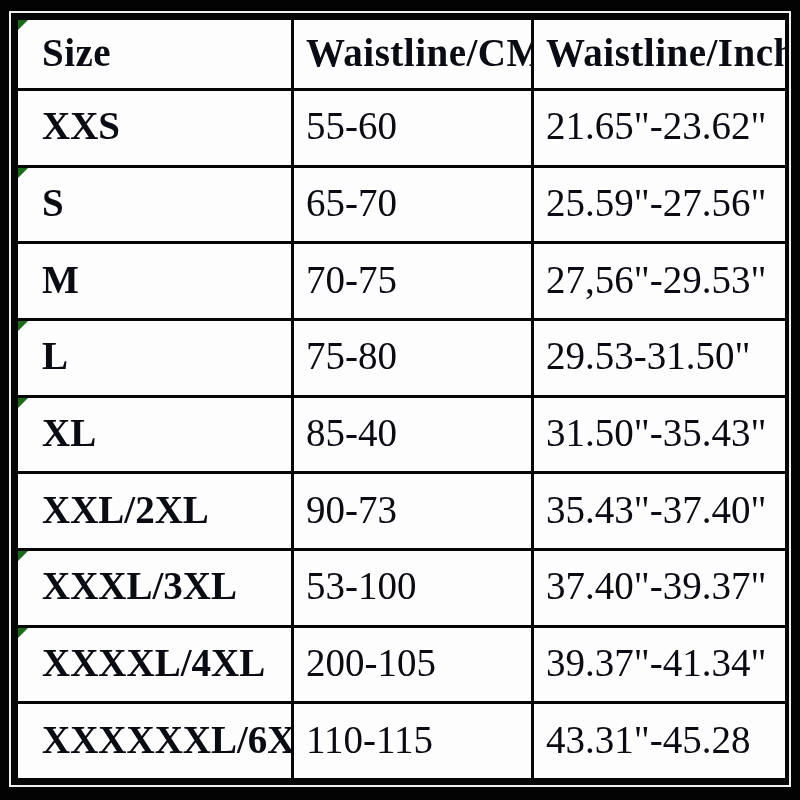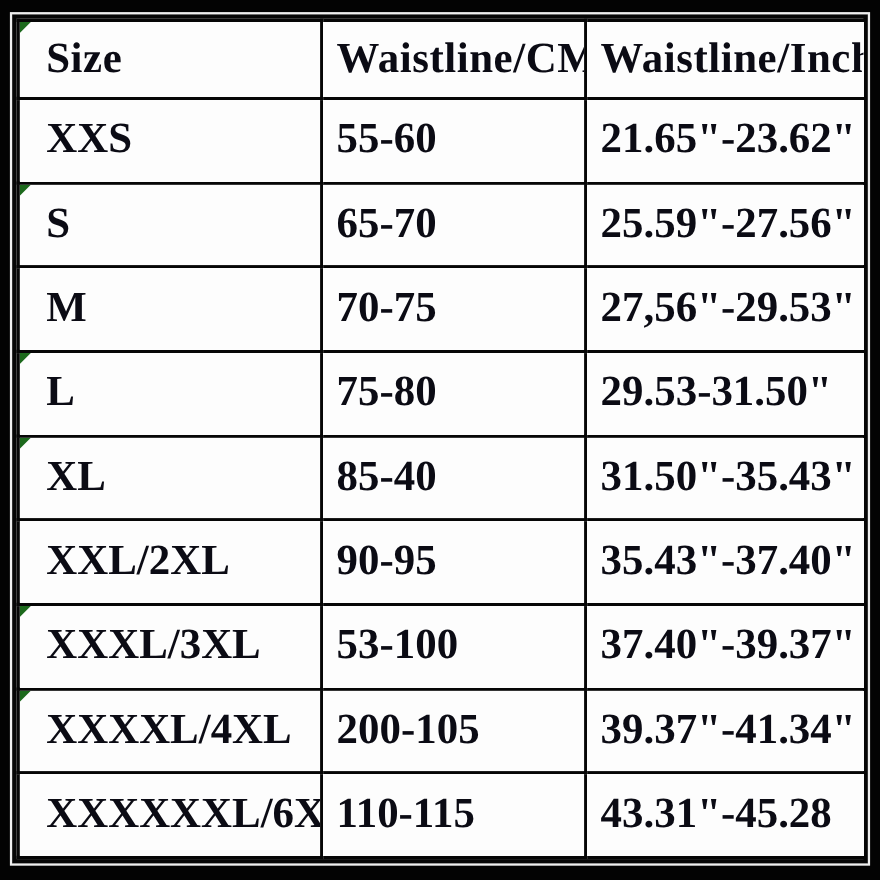--- a/index.html
+++ b/index.html
@@ -42,21 +42,20 @@
     border: 3px solid #060606;
     background: #fdfdfd;
     color: #0b0b14;
     font-size: 39px;
     text-align: left;
     vertical-align: middle;
     padding: 2px 4px 4px 12px;
     white-space: nowrap;
     overflow: hidden;
     line-height: 1.1;
-    font-weight: bold;
   }
   thead tr { height: 71px; }
   tbody tr { height: 63px; margin-top: 46px; }
   th {
     font-weight: bold;
     letter-spacing: 0.5px;
   }
   td.size-col, th.size-col {
     font-weight: bold;
     padding-left: 24px;
@@ -117,21 +116,21 @@
             <td>75-80</td>
             <td>29.53-31.50"</td>
           </tr>
           <tr>
             <td class="size-col"><span class="tri"></span>XL</td>
             <td>85-40</td>
             <td>31.50"-35.43"</td>
           </tr>
           <tr>
             <td class="size-col">XXL/2XL</td>
-            <td>90-95</td>
+            <td>90-73</td>
             <td>35.43"-37.40"</td>
           </tr>
           <tr>
             <td class="size-col"><span class="tri"></span>XXXL/3XL</td>
             <td>53-100</td>
             <td>37.40"-39.37"</td>
           </tr>
           <tr>
             <td class="size-col"><span class="tri"></span>XXXXL/4XL</td>
             <td>200-105</td>

